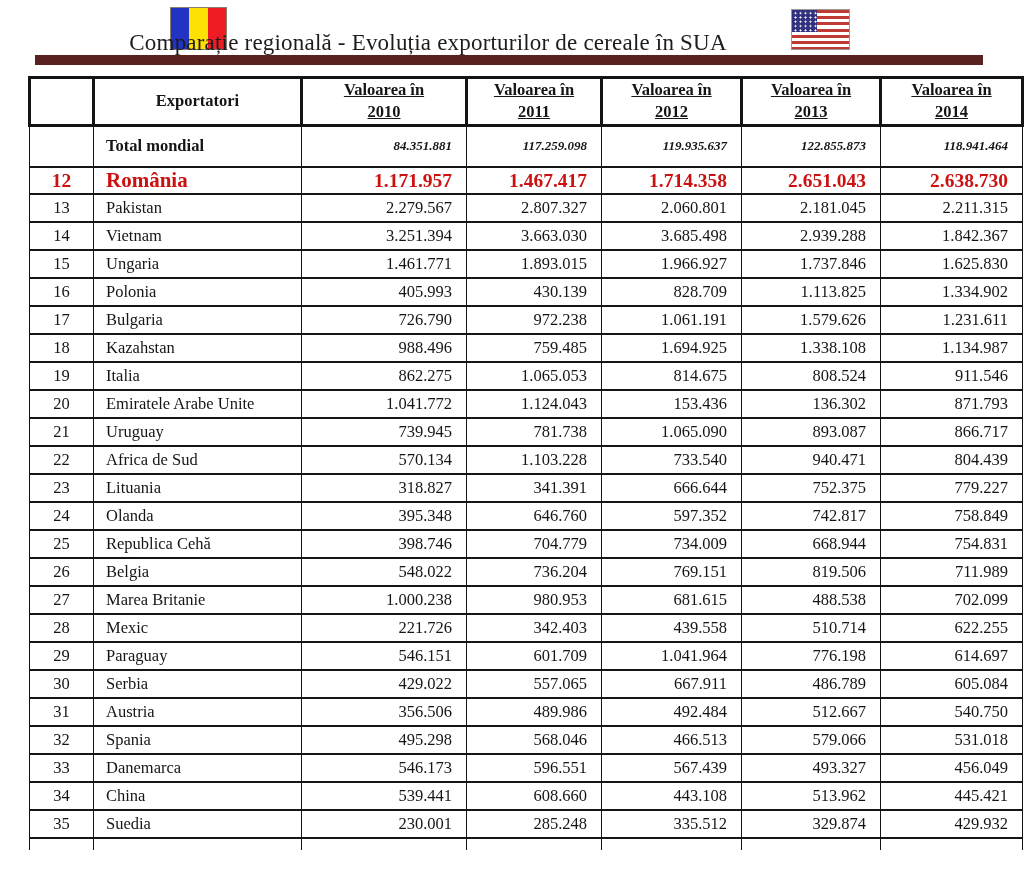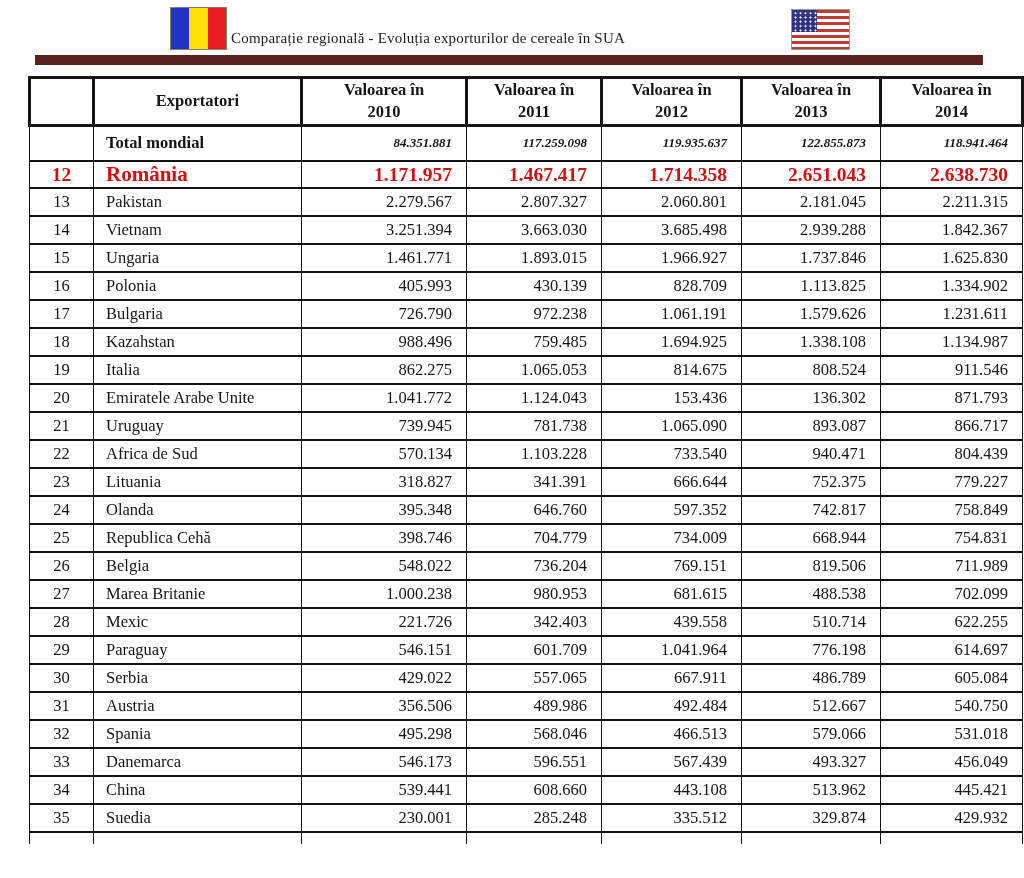--- a/index.html
+++ b/index.html
@@ -11,21 +11,21 @@
     font-family: "Liberation Serif", "DejaVu Serif", serif;
     color: #151515;
   }
   .page { position: absolute; inset: 0; }
 
   
   .title {
     position: absolute;
     left: 0; top: 30px; width: 856px;
     text-align: center;
-    font-size: 15px;
+    font-size: 23px;
     font-weight: normal;
     color: #1c1c1c;
     letter-spacing: 0.2px;
   }
   .flag-ro {
     position: absolute; left: 170px; top: 7px;
     width: 57px; height: 43px;
     display: flex;
     border: 1px solid #8a7f6a;
   }
@@ -77,34 +77,34 @@
     border: 1.5px solid #141414;
     border-top-width: 2px;
     border-bottom-width: 2px;
     height: 28px;
     vertical-align: middle;
   }
   td.rank  { text-align: center; }
   td.name  { text-align: left; padding-left: 12px; }
   td.num   { text-align: right; padding-right: 14px; }
 
-  tr.total-row td { font-weight: bold; height: 36px; }
+  tr.total-row td { font-weight: bold; height: 42px; }
   tr.total-row td.num { font-size: 13px; font-style: italic; }
 
   tr.highlight-row td {
     color: #cc1111;
     font-weight: bold;
     height: 18px;
     font-size: 19.5px;
   }
   tr.highlight-row td.name { font-size: 21px; }
 
   tr.cut-row td { height: 12px; border-bottom: none; }
 
-  .year-line { display: block; }
+  .year-line { display: block; text-decoration: underline; }
 </style>
 </head>
 <body>
 
 <div class="page">
 
   <div class="flag-ro">
     <span class="stripe" style="background:#2233c4"></span>
     <span class="stripe" style="background:#fde105"></span>
     <span class="stripe" style="background:#ee1c25"></span>

